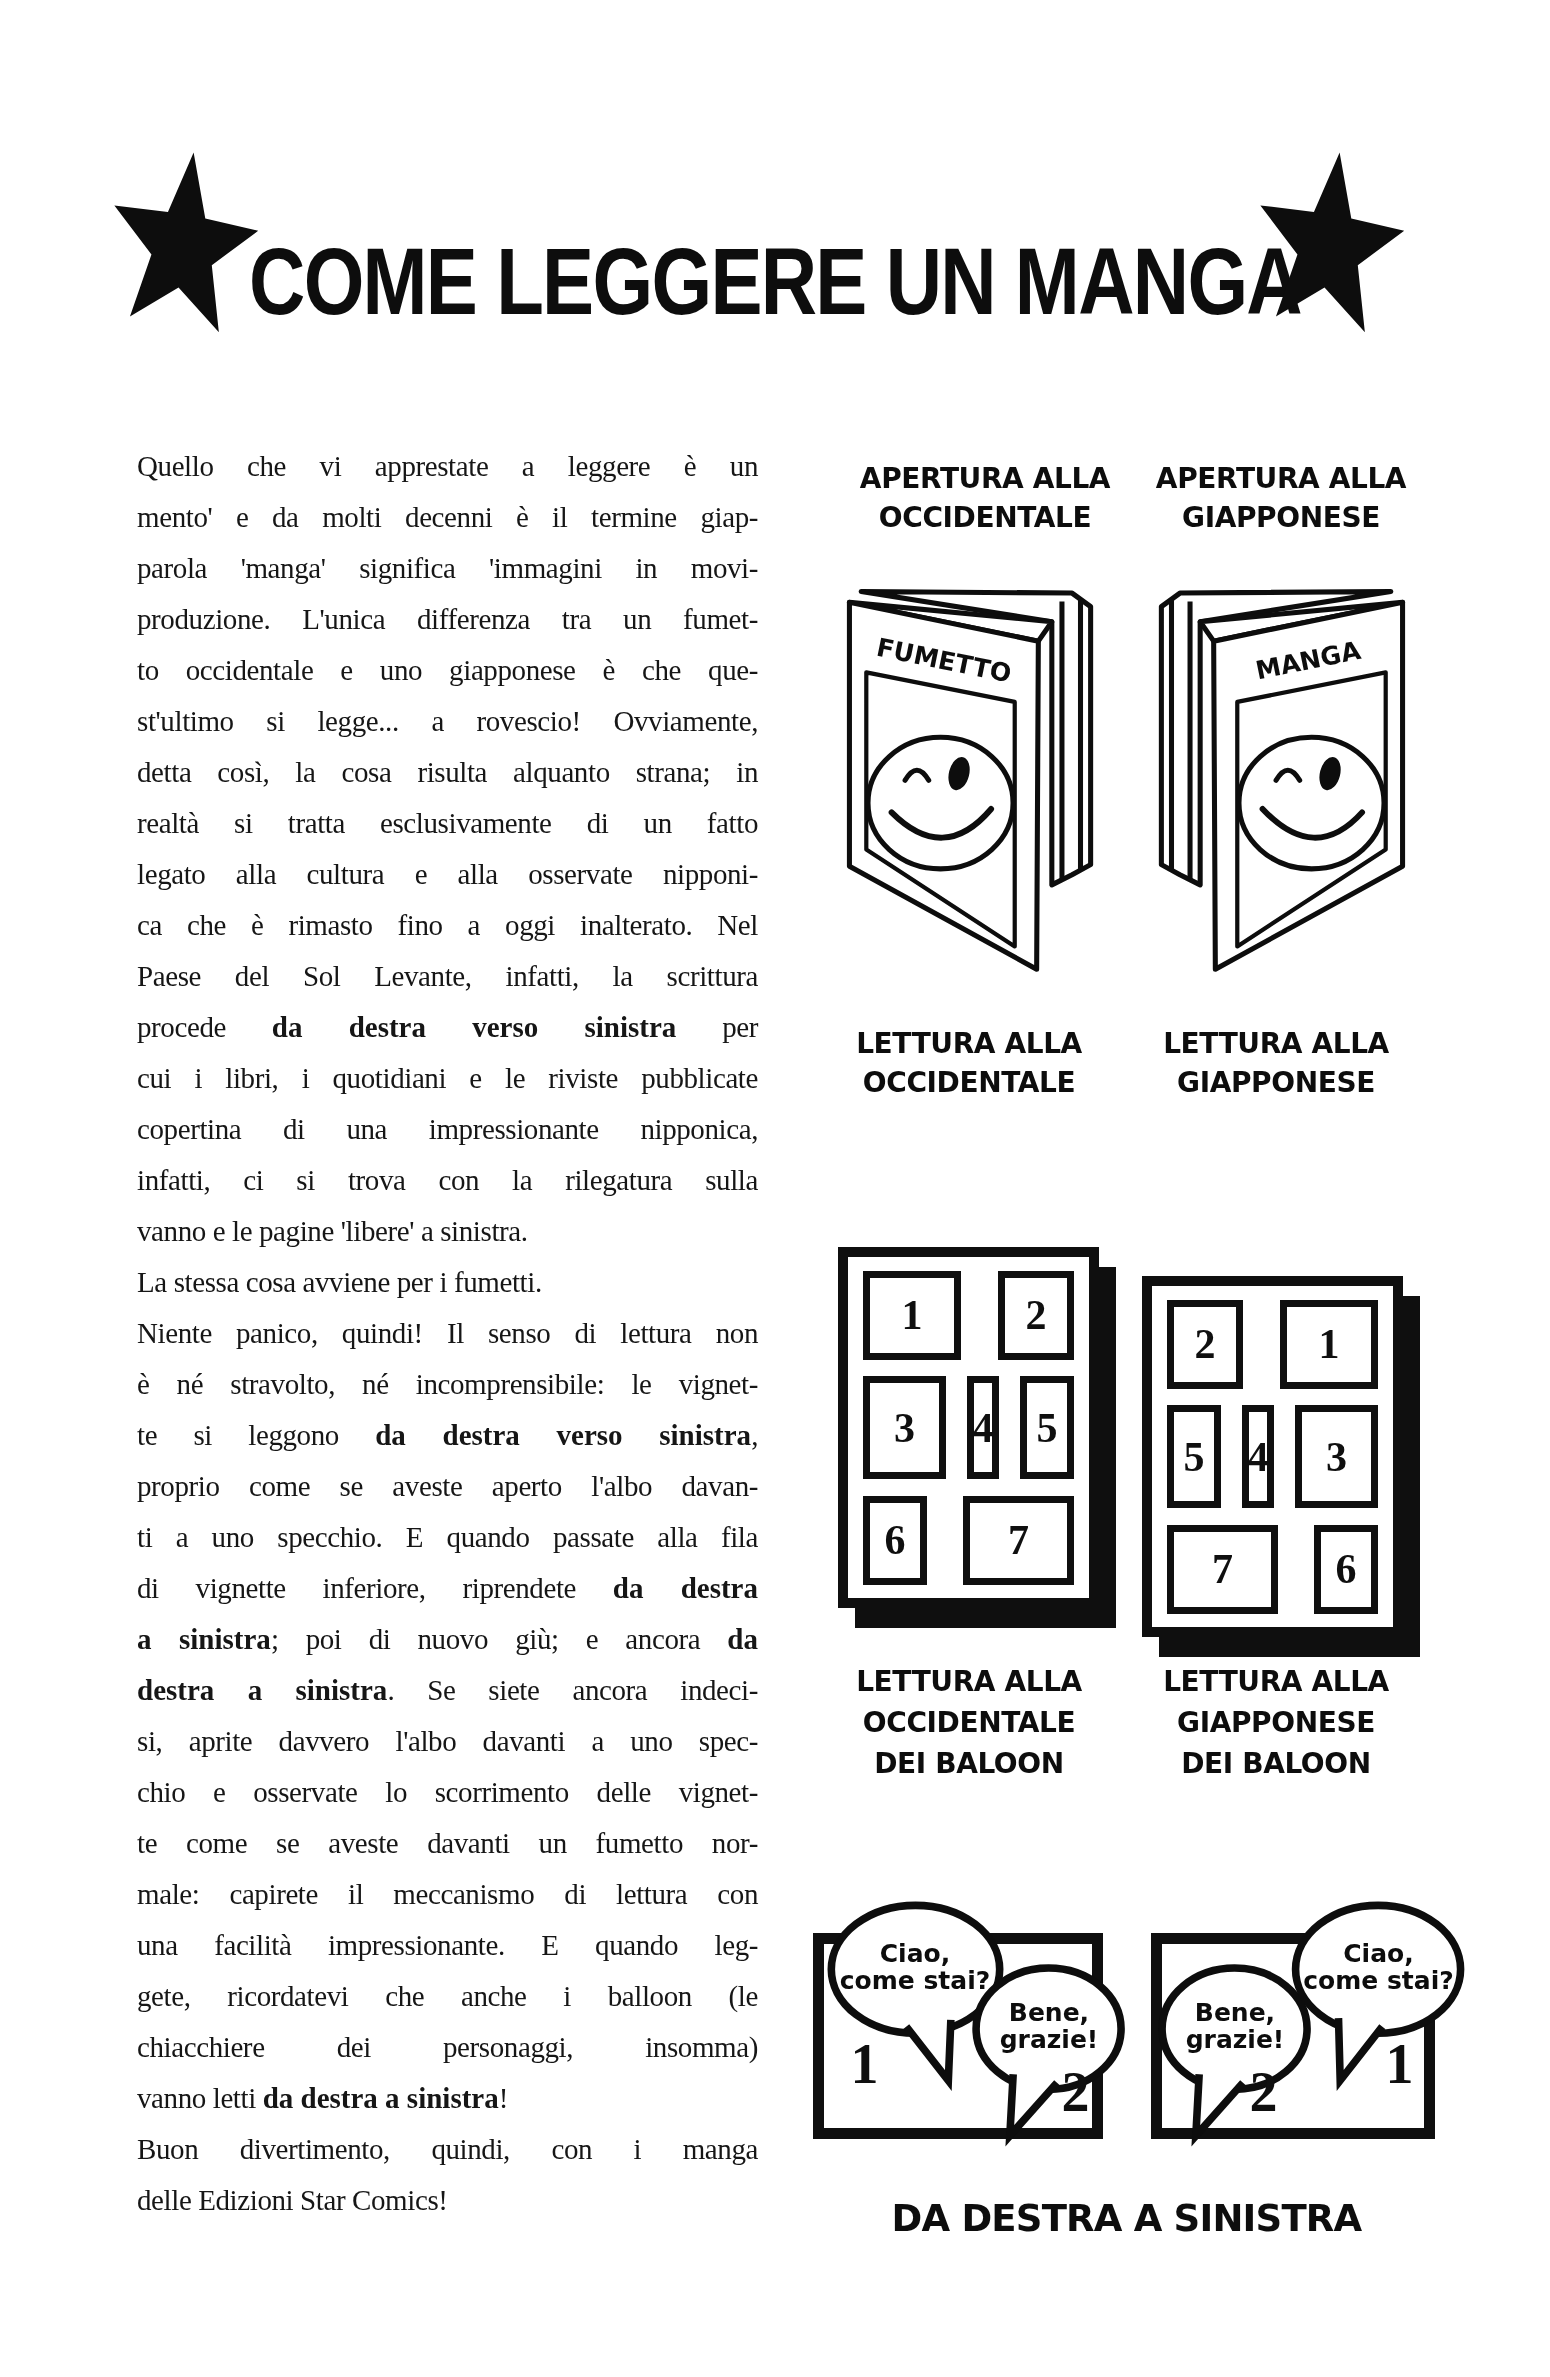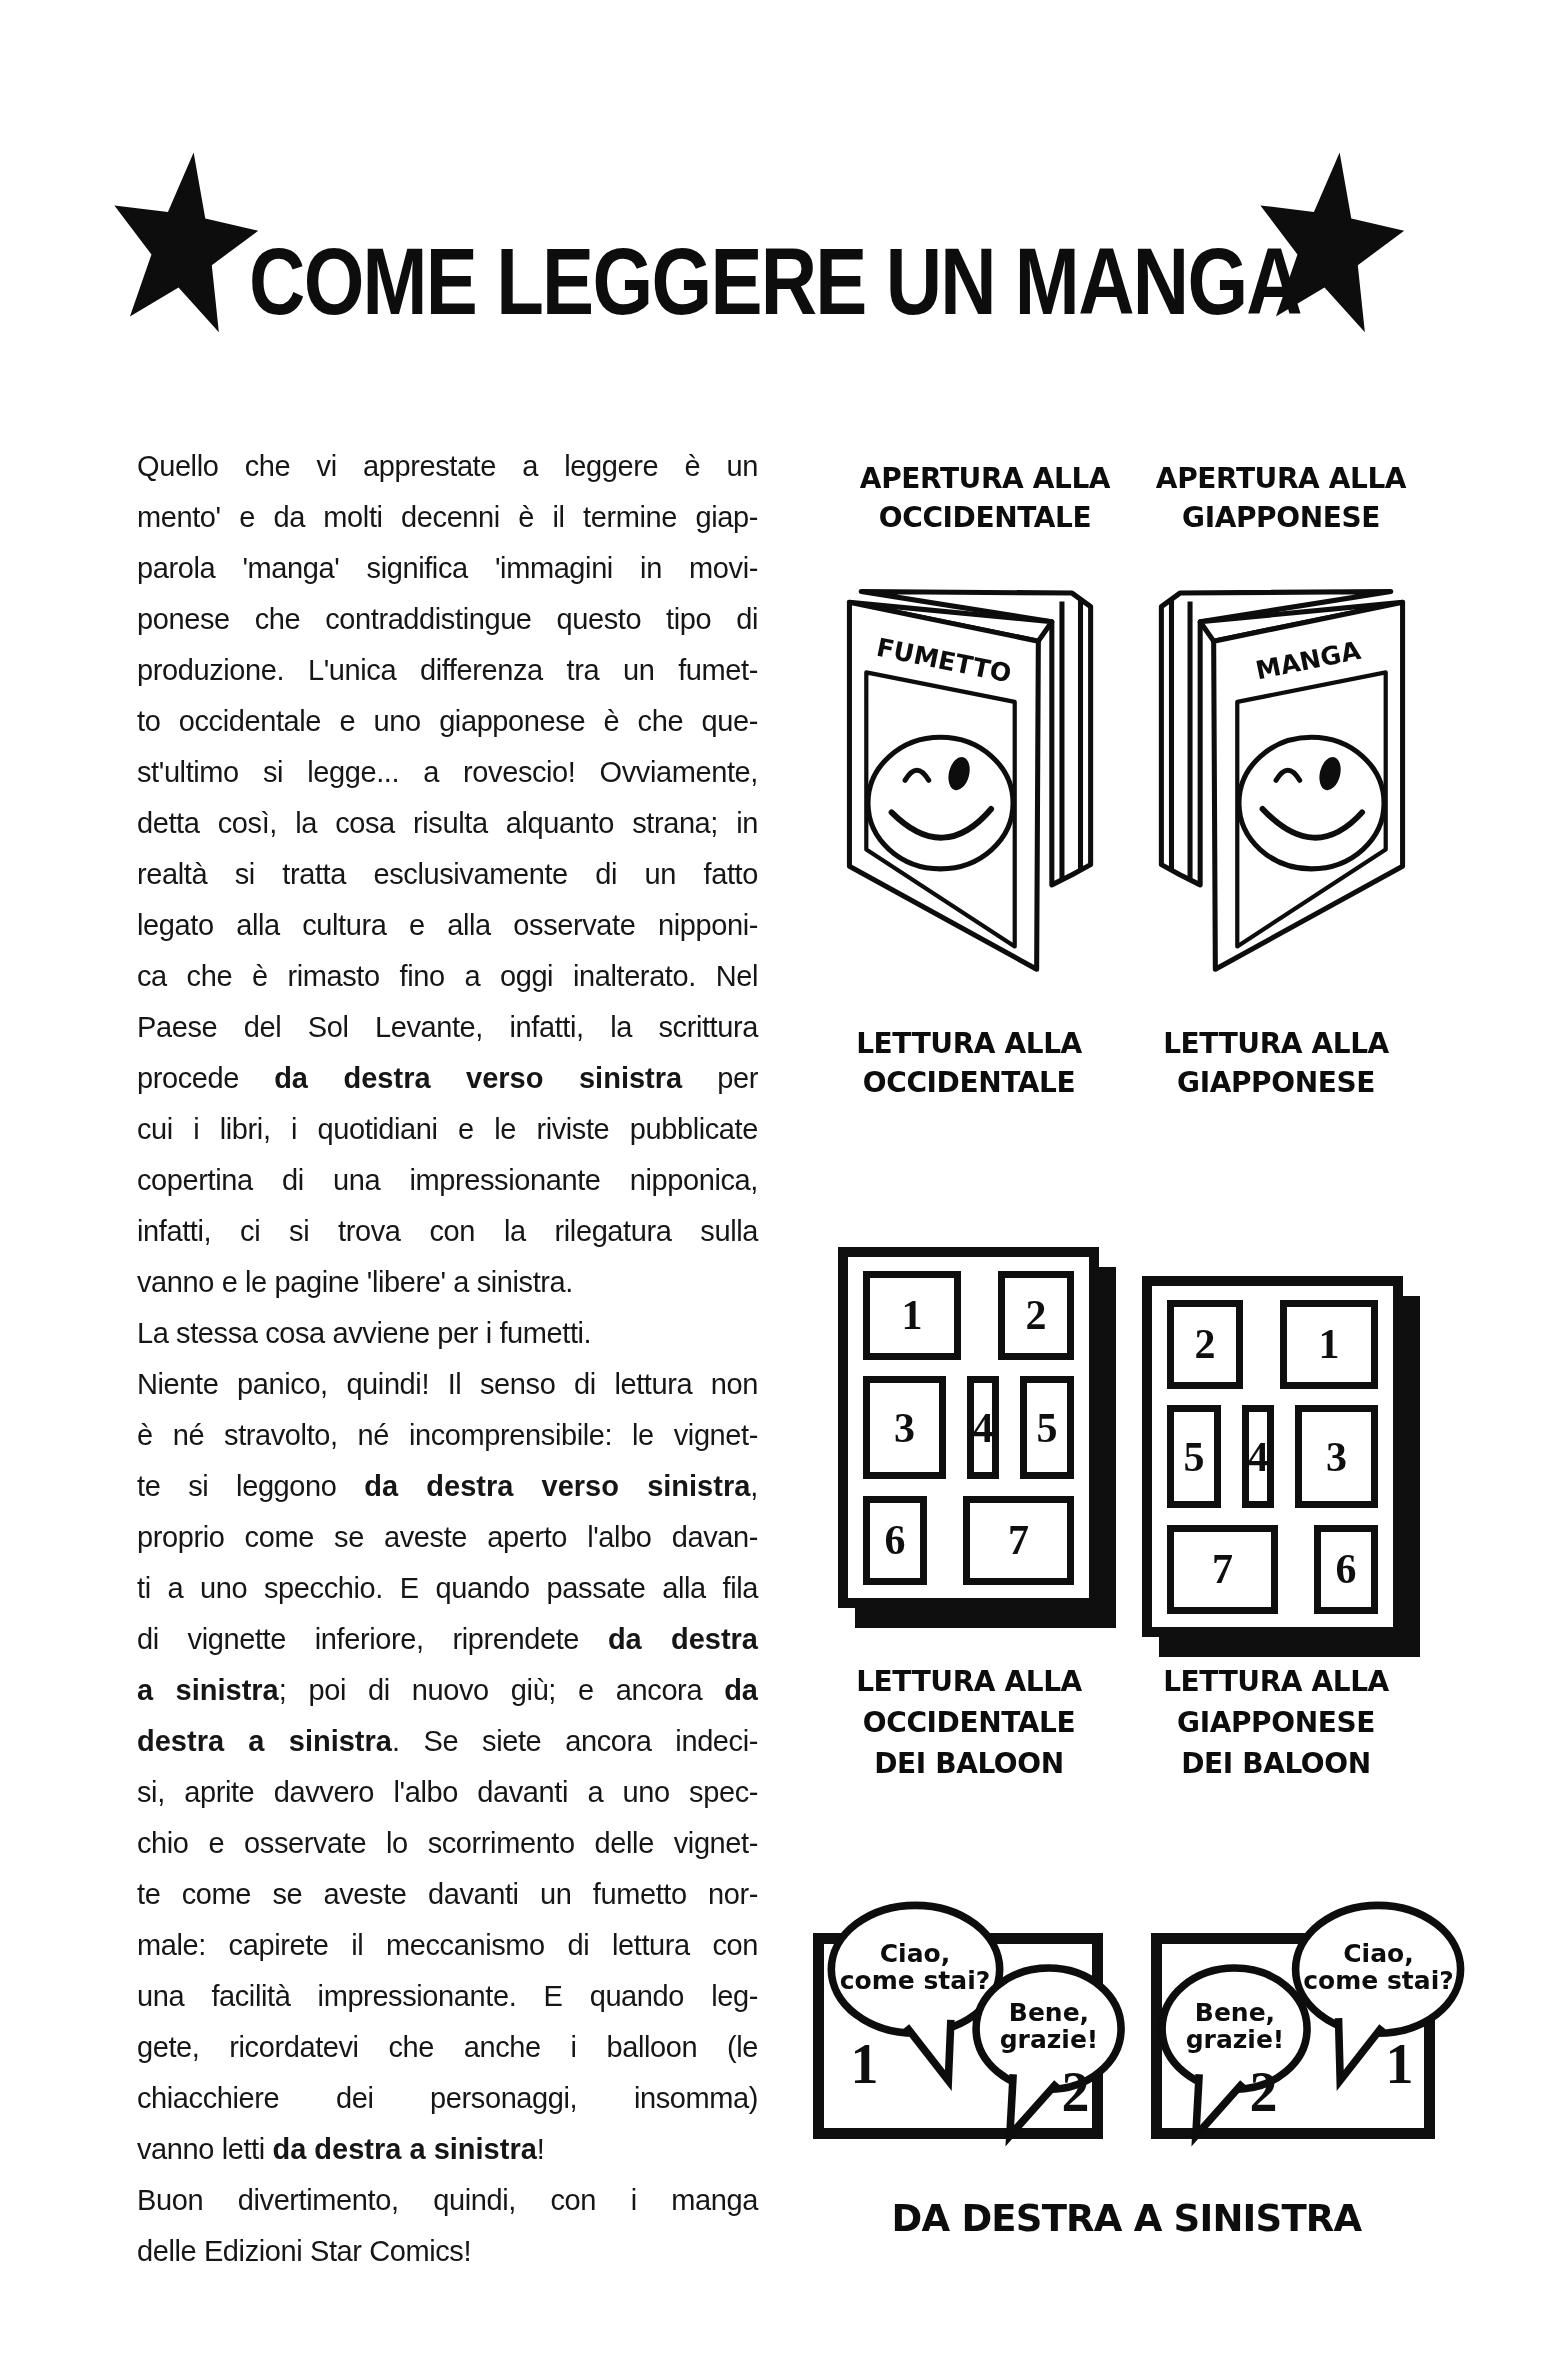--- a/index.html
+++ b/index.html
@@ -11,21 +11,21 @@
   .star-left{left:99px;top:142px;}
   .star-right{left:1245px;top:142px;}
   .title{position:absolute;left:0;right:0;top:226px;margin:0;text-align:center;
          font-family:"Liberation Sans",sans-serif;font-weight:700;font-size:78px;
          letter-spacing:-1.7px;color:#0d0d0d;transform:scaleY(1.22);transform-origin:top center;
          white-space:nowrap;}
 
   
   .article{position:absolute;left:137px;top:441px;width:621px;
            font-size:29px;line-height:51px;letter-spacing:-0.4px;color:#161616;}
-  .tline{white-space:nowrap;}
+  .tline{white-space:nowrap;font-family:Liberation Serif, serif;}
   .tline.just{white-space:normal;text-align:justify;text-align-last:justify;}
   .tline .b{font-weight:700;letter-spacing:0;}
 
   
   .rc-header{position:absolute;width:286px;text-align:center;
              font-family:"DejaVu Sans",sans-serif;font-weight:700;
              font-size:28px;line-height:39px;color:#0d0d0d;letter-spacing:-0.4px;}
   .rc-header.h3{line-height:41px;}
 
   
@@ -71,21 +71,20 @@
   <svg class="star star-right" width="168" height="211" viewBox="-110 -110 220 220" preserveAspectRatio="none">
     <g transform="rotate(8)">
       <polygon fill="#0d0d0d" points="0,-100 24.7,-34 95.1,-30.9 39.9,13 58.8,80.9 0,42 -58.8,80.9 -39.9,13 -95.1,-30.9 -24.7,-34"></polygon>
     </g>
   </svg>
 
   <section class="article">
       <div class="tline just"><span>Quello che vi apprestate a leggere è un</span></div>
       <div class="tline just"><span>mento' e da molti decenni è il termine giap-</span></div>
       <div class="tline just"><span>parola 'manga' significa 'immagini in movi-</span></div>
-      <div class="tline just"><span>ponese che contraddistingue questo tipo di</span></div>
       <div class="tline just"><span>produzione. L'unica differenza tra un fumet-</span></div>
       <div class="tline just"><span>to occidentale e uno giapponese è che que-</span></div>
       <div class="tline just"><span>st'ultimo si legge... a rovescio! Ovviamente,</span></div>
       <div class="tline just"><span>detta così, la cosa risulta alquanto strana; in</span></div>
       <div class="tline just"><span>realtà si tratta esclusivamente di un fatto</span></div>
       <div class="tline just"><span>legato alla cultura e alla osservate nipponi-</span></div>
       <div class="tline just"><span>ca che è rimasto fino a oggi inalterato. Nel</span></div>
       <div class="tline just"><span>Paese del Sol Levante, infatti, la scrittura</span></div>
       <div class="tline just"><span>procede </span><span class="b">da destra verso sinistra</span><span> per</span></div>
       <div class="tline just"><span>cui i libri, i quotidiani e le riviste pubblicate</span></div>

